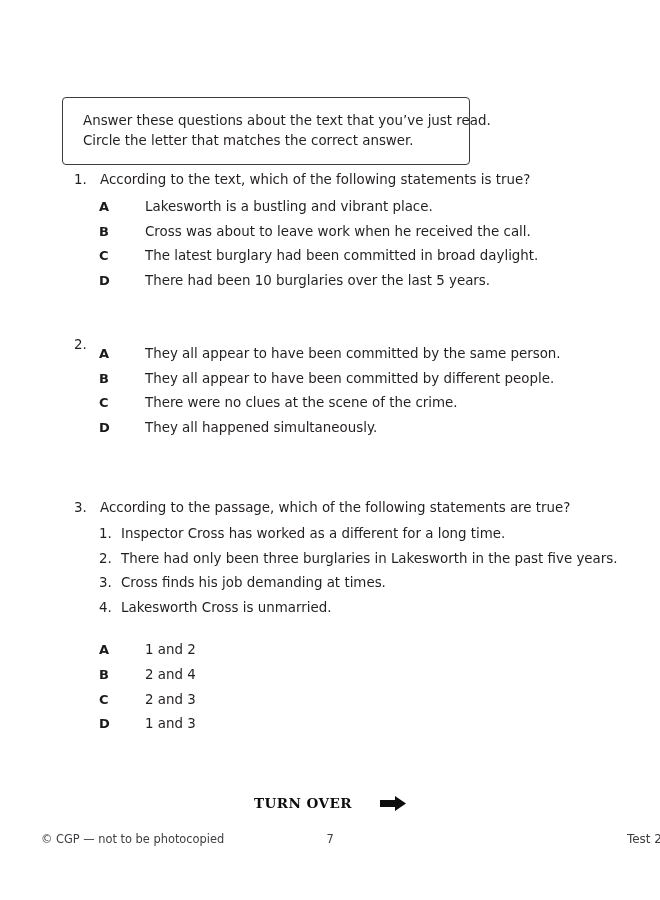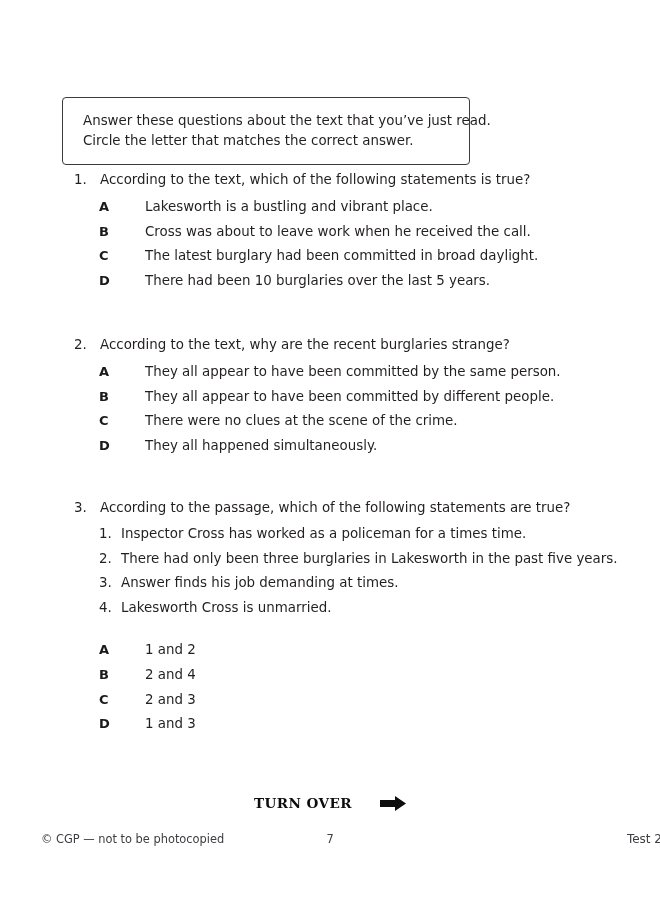--- a/index.html
+++ b/index.html
@@ -189,21 +189,20 @@
       <div class="option-row">
         <span class="option-letter">D</span>
         <span>There had been 10 burglaries over the last 5 years.</span>
       </div>
     </div>
   </div>
 
   <div class="question-block" style="top:336px;">
     <div class="q-stem">
       <span class="q-num">2.</span>
-      <span>According to the text, why are the recent burglaries strange?</span>
     </div>
     <div class="options">
       <div class="option-row">
         <span class="option-letter">A</span>
         <span>They all appear to have been committed by the same person.</span>
       </div>
       <div class="option-row">
         <span class="option-letter">B</span>
         <span>They all appear to have been committed by different people.</span>
       </div>
@@ -219,29 +218,29 @@
   </div>
 
   <div class="question-block" style="top:499px;">
     <div class="q-stem">
       <span class="q-num">3.</span>
       <span>According to the passage, which of the following statements are true?</span>
     </div>
     <div class="substatements">
       <div class="sub-row">
         <span class="sub-num">1.</span>
-        <span>Inspector Cross has worked as a policeman for a times time.</span>
+        <span>Inspector Cross has worked as a different for a long time.</span>
       </div>
       <div class="sub-row">
         <span class="sub-num">2.</span>
         <span>There had only been three burglaries in Lakesworth in the past five years.</span>
       </div>
       <div class="sub-row">
         <span class="sub-num">3.</span>
-        <span>Answer finds his job demanding at times.</span>
+        <span>Cross finds his job demanding at times.</span>
       </div>
       <div class="sub-row">
         <span class="sub-num">4.</span>
         <span>Lakesworth Cross is unmarried.</span>
       </div>
     </div>
     <div class="options" style="margin-top:18px;">
       <div class="option-row">
         <span class="option-letter">A</span>
         <span>1 and 2</span>

